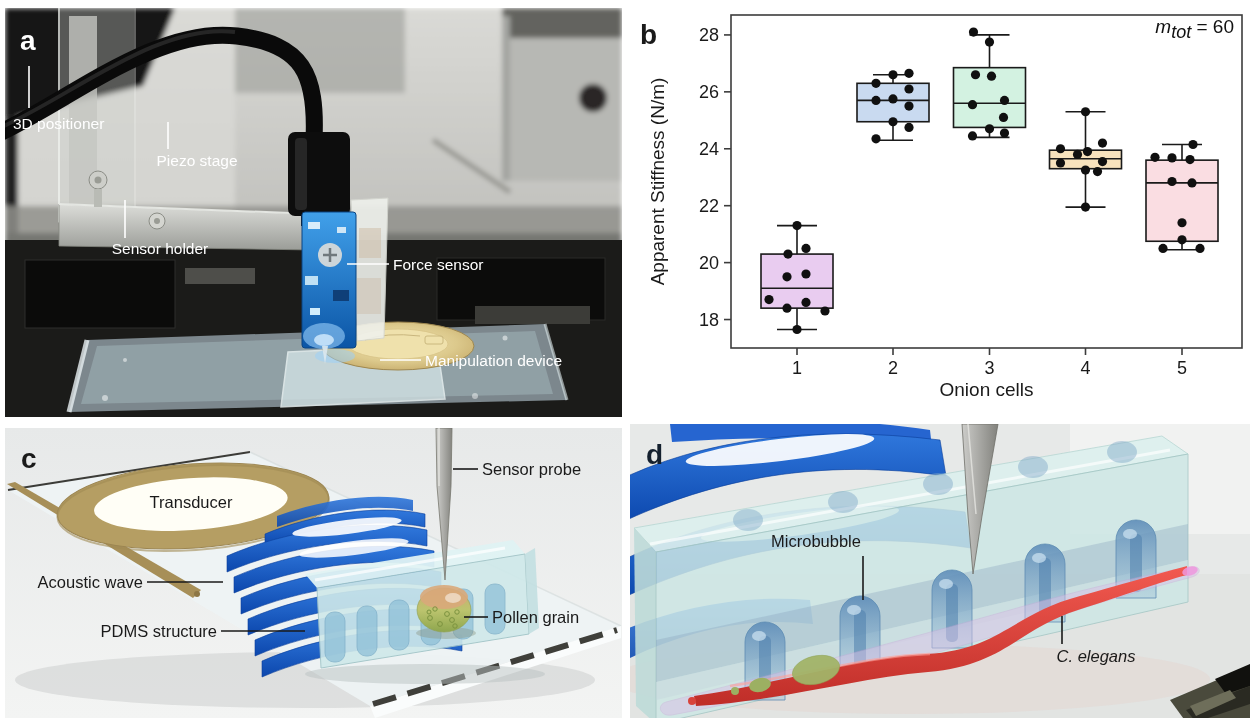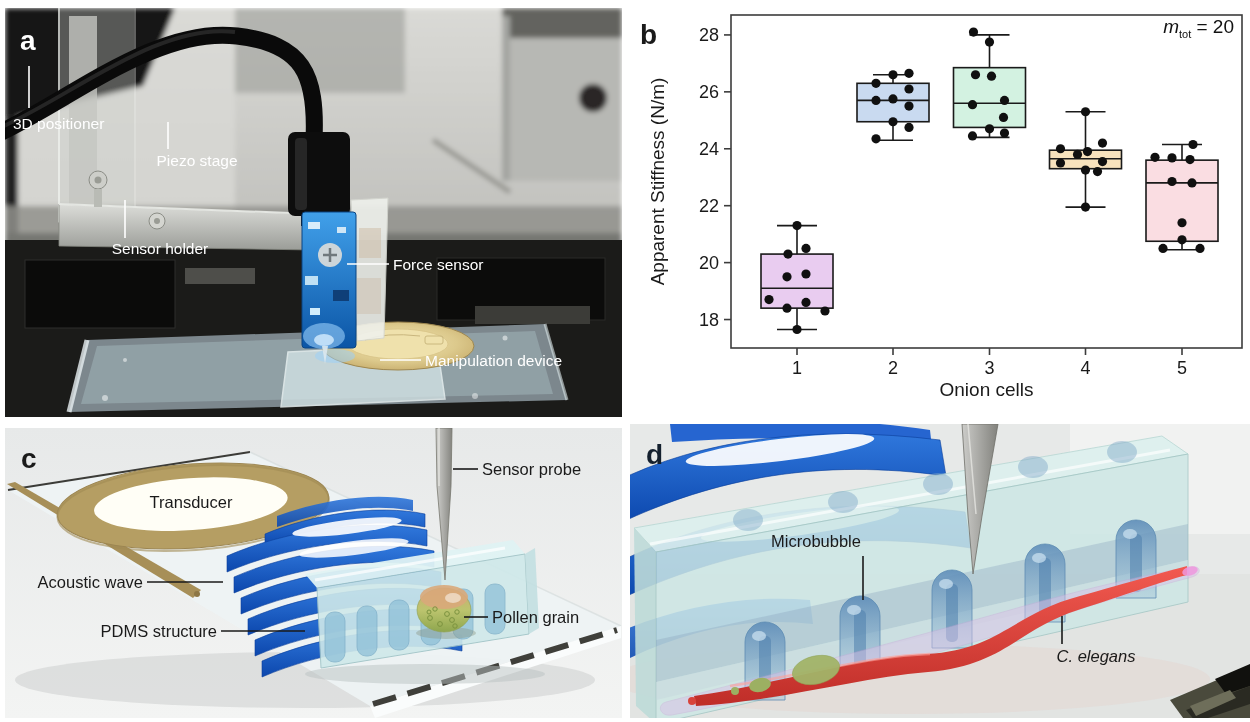--- a/index.html
+++ b/index.html
@@ -6,21 +6,21 @@
   .fig{position:relative;width:1250px;height:722px;background:#ffffff;
        font-family:"Liberation Sans",sans-serif;overflow:hidden;}
   .panel{position:absolute;}
   svg{display:block;font-family:"Liberation Sans",sans-serif;}
   #panel-a{left:5px;top:8px;width:617px;height:409px;}
   #panel-b{left:622px;top:0;width:628px;height:418px;}
   #panel-c{left:5px;top:428px;width:617px;height:290px;}
   #panel-d{left:630px;top:424px;width:620px;height:294px;}
   .mtot{position:absolute;top:16px;right:16px;font-size:19px;color:#111;}
   .mtot .v{font-style:italic;}
-  .mtot sub{font-size:11px;text-align:center;}
+  .mtot sub{font-size:18px;font-style:italic;text-align:center;}
 </style>
 </head>
 <body>
 
 <div class="fig">
 
   <div class="panel" id="panel-a">
     <svg id="svg-a" width="617" height="409" viewBox="0 0 617 409">
       <defs>
         <linearGradient id="ga-bg" x1="0" y1="0" x2="0" y2="1">
@@ -240,21 +240,21 @@
           <circle cx="568" cy="159.58461538461535" r="4.6" fill="#101010"></circle>
           <circle cx="550" cy="181.49999999999997" r="4.6" fill="#101010"></circle>
           <circle cx="570" cy="182.9230769230769" r="4.6" fill="#101010"></circle>
           <circle cx="560" cy="222.7692307692308" r="4.6" fill="#101010"></circle>
           <circle cx="560" cy="239.8461538461538" r="4.6" fill="#101010"></circle>
           <circle cx="541" cy="248.3846153846154" r="4.6" fill="#101010"></circle>
           <circle cx="578" cy="248.3846153846154" r="4.6" fill="#101010"></circle>
         </g>
         <text x="18" y="44" fill="#1a1a1a" text-anchor="start" font-size="28" font-weight="bold">b</text>
       </svg>
-    <div class="mtot"><span class="v">m</span><sub>tot</sub><span> = 20</span></div>
+    <div class="mtot"><span class="v">m</span><sub>tot</sub><span> = 60</span></div>
   </div>
 
   <div class="panel" id="panel-c">
     <svg id="svg-c" width="617" height="290" viewBox="0 0 617 290">
       <defs>
         <linearGradient id="gc-bg" x1="0" y1="0" x2="0" y2="1">
           <stop offset="0" stop-color="#e7e9e9"></stop>
             <stop offset="1" stop-color="#f3f4f3"></stop>
         </linearGradient>
         <linearGradient id="gc-wave" x1="0" y1="0" x2="0" y2="1">

